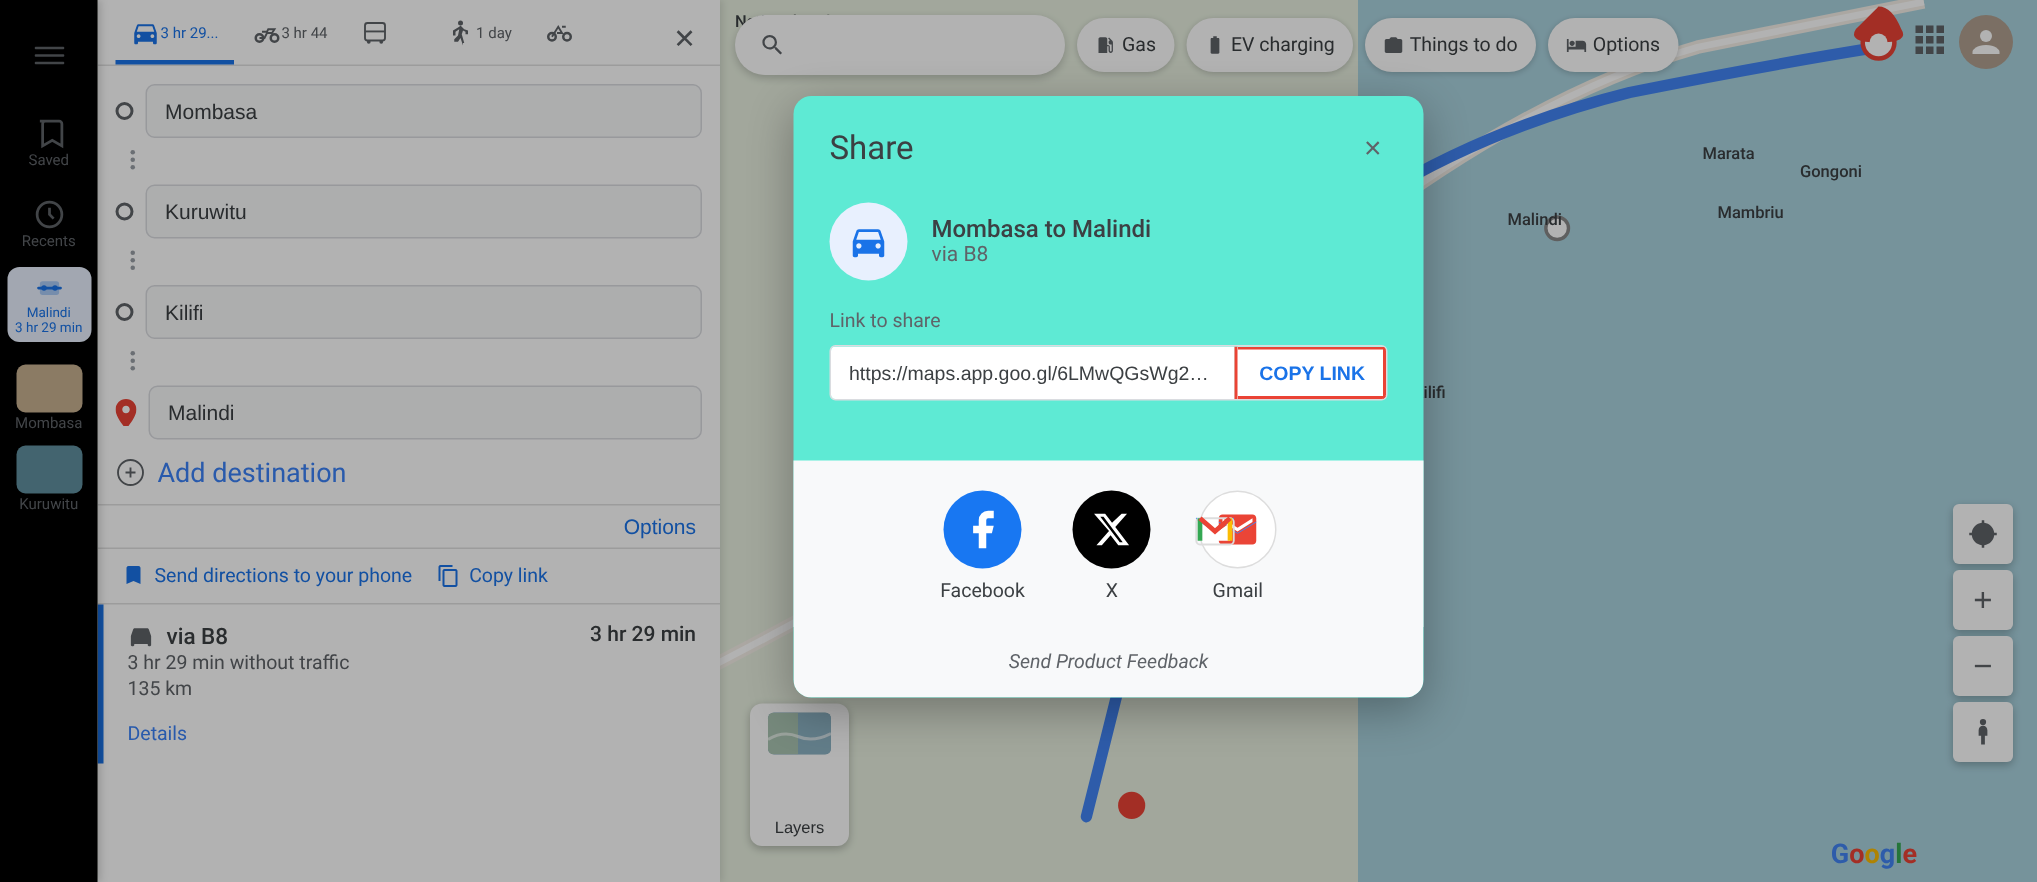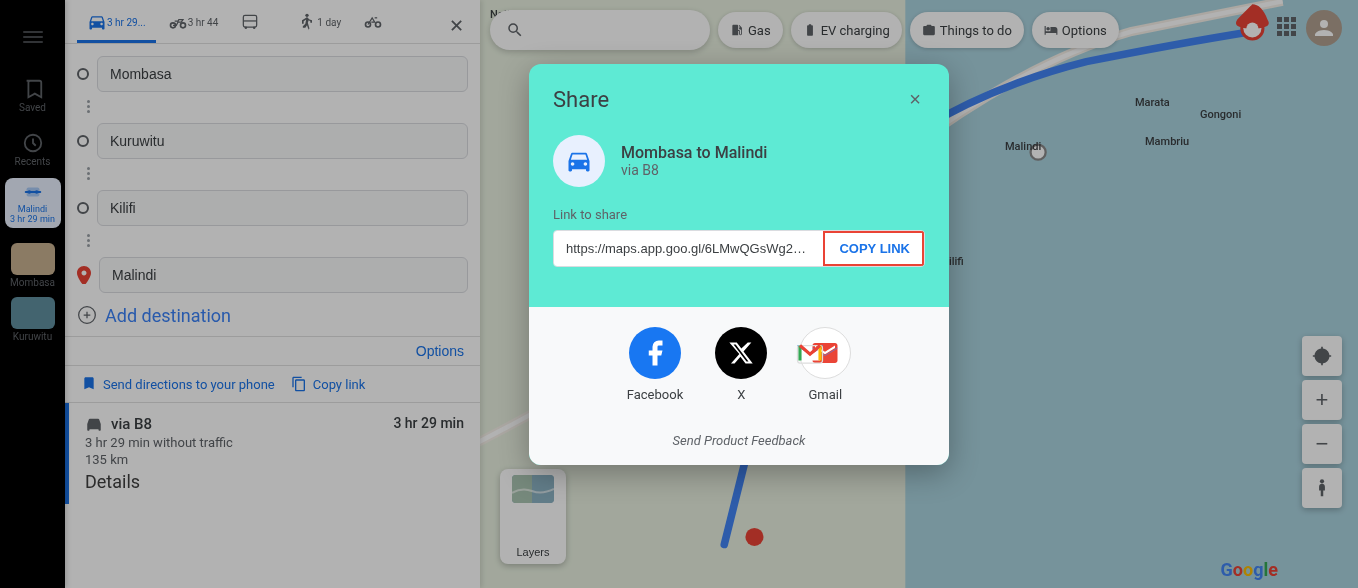--- a/index.html
+++ b/index.html
@@ -175,21 +175,21 @@
       text-decoration: none;
     }
 
     #route-result {
       padding: 12px 16px;
       border-left: 4px solid #1a73e8;
     }
     .route-name { font-size: 15px; font-weight: 500; color: #3c4043; }
     .route-meta { font-size: 13px; color: #5f6368; margin-top: 2px; }
     .route-time { font-size: 14px; font-weight: 500; float: right; color: #3c4043; }
-    .details-link { color: #404040; font-size: 18px; cursor: pointer; margin-top: 4px; display: block; }
+    .details-link { color: #3b82f6; font-size: 13px; cursor: pointer; margin-top: 15px; display: block; }
 
     
     #top-bar {
       position: absolute;
       top: 10px;
       left: 490px;
       right: 80px;
       display: flex;
       align-items: center;
       gap: 8px;

